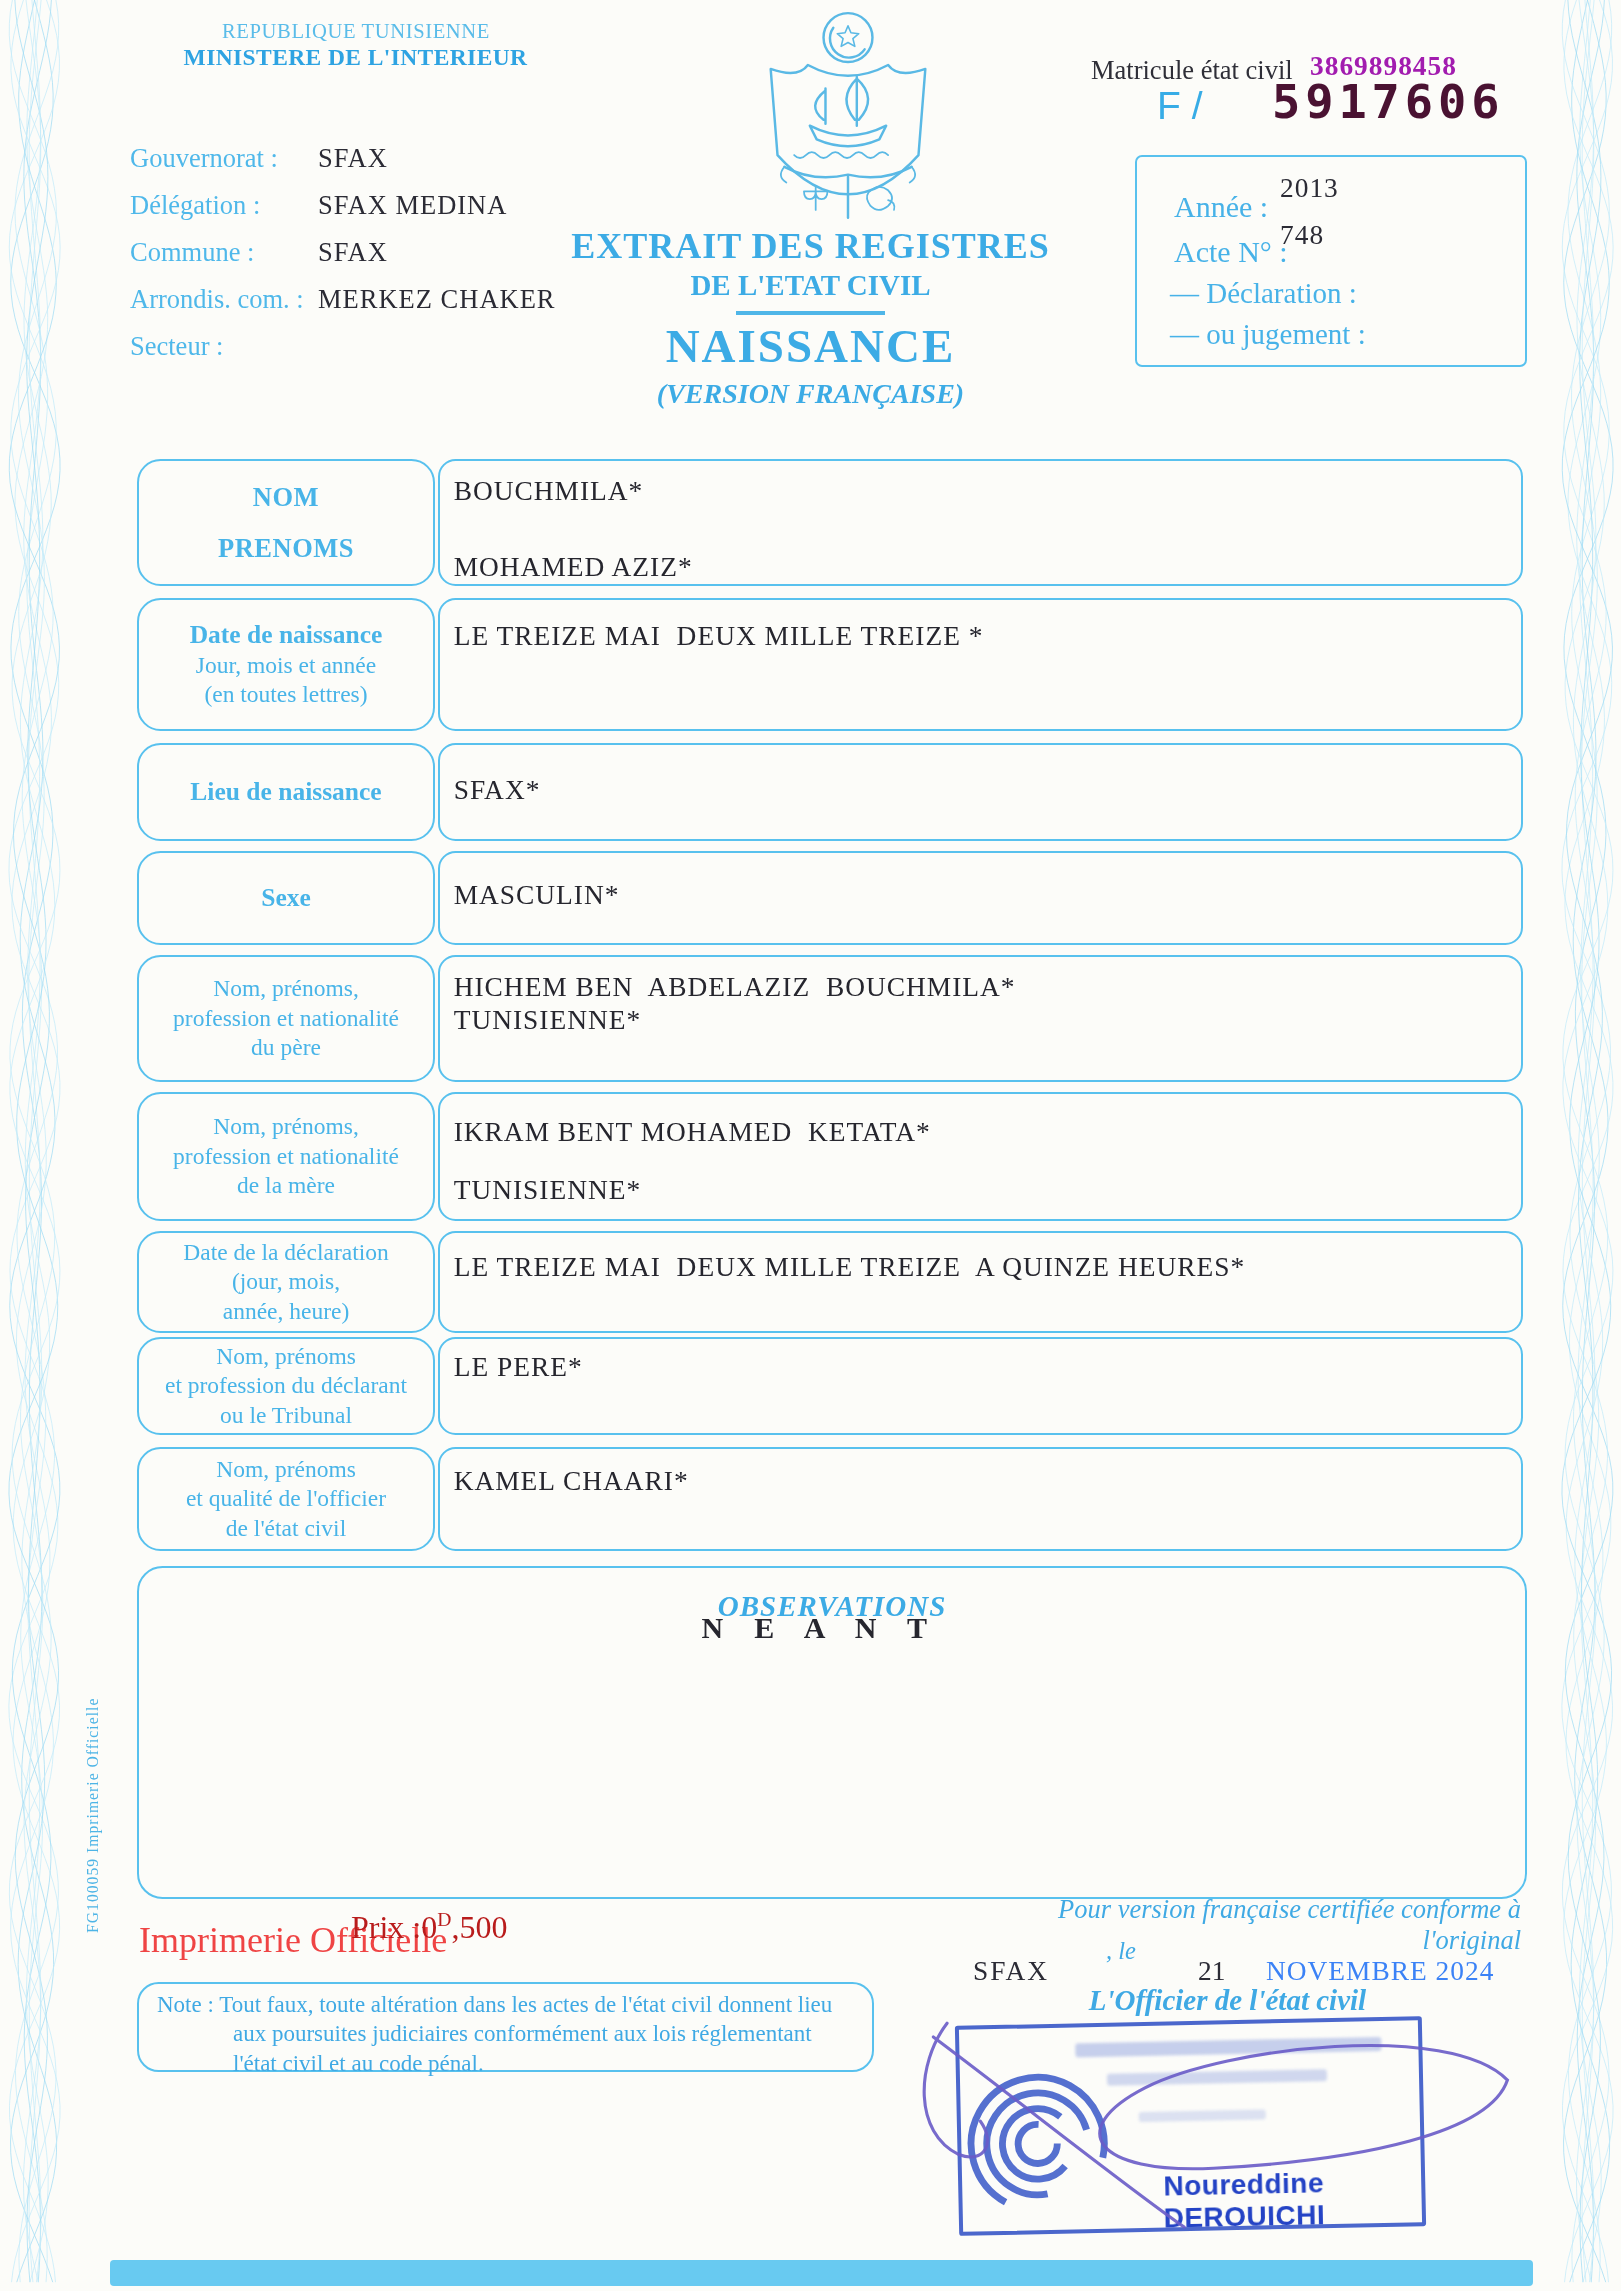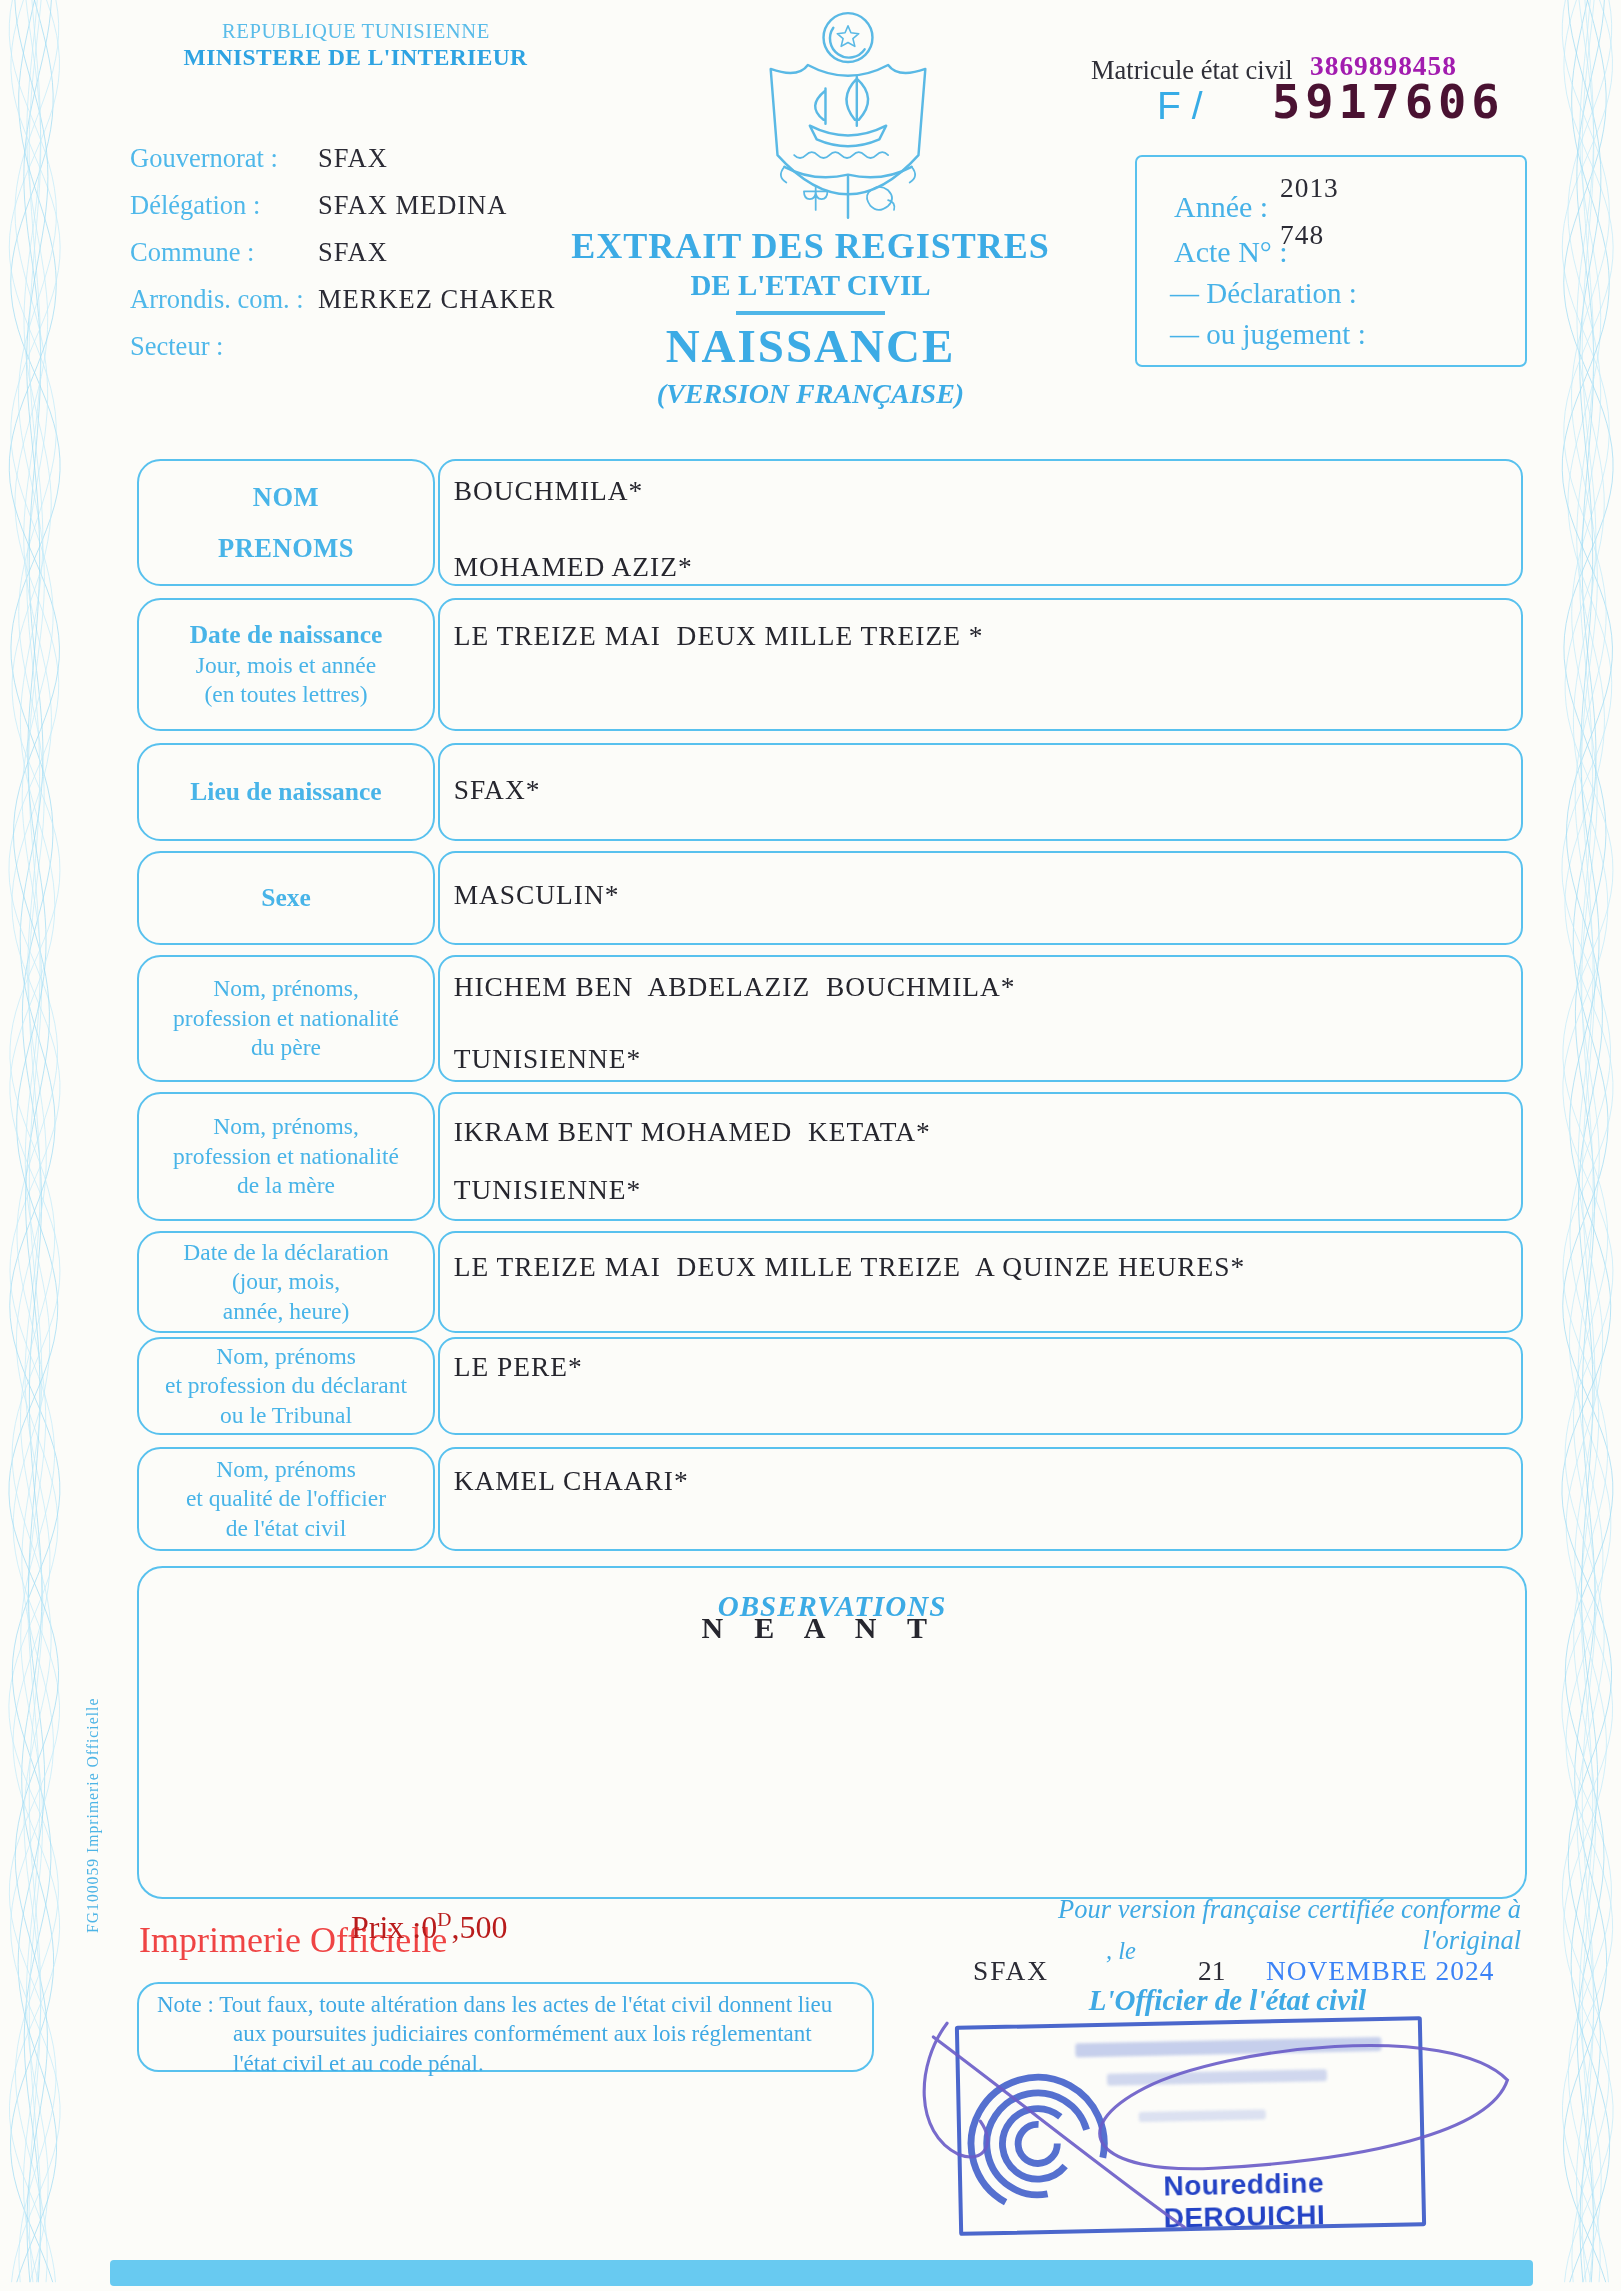--- a/index.html
+++ b/index.html
@@ -43,21 +43,21 @@
   .lab{position:absolute;left:0;top:0;bottom:0;width:294px;border:2.9px solid #58c1ee;border-radius:23.5px;
        display:flex;flex-direction:column;justify-content:center;align-items:center;
        color:#48b4e8;font-size:23.5px;line-height:1.25;text-align:center;}
   .vals{position:absolute;left:301px;top:0;bottom:0;right:0;border:2.9px solid #58c1ee;border-radius:17.6px;
         display:flex;flex-direction:column;padding-left:13.7px;box-sizing:border-box;}
   .val{font-size:27.4px;line-height:33px;color:#26262e;letter-spacing:1px;white-space:pre;}
   .lab .b{font-weight:bold;}
   .lab-big{font-size:26.5px;font-weight:bold;letter-spacing:0.5px;line-height:1.9;}
   .pt12{padding-top:11.8px}.pt14{padding-top:13.7px}.pt16{padding-top:15.7px}.pt18{padding-top:17.6px}
   .pt20{padding-top:19.6px}.pt22{padding-top:21.6px}.pt26{padding-top:25.5px}.pt30{padding-top:29px}
-  .gap44{row-gap:43px}.gap40{row-gap:39px}.gap26{row-gap:25.5px}
+  .gap44{row-gap:43px}.gap40{}.gap26{row-gap:25.5px}
 
   
   .obs-box{left:137px;top:1566px;width:1386px;height:329px;border:2.9px solid #58c1ee;border-radius:25.5px;text-align:center;}
   .obs-h{margin-top:22px;font-size:29px;font-weight:bold;font-style:italic;color:#3cabe5;letter-spacing:1px;}
   .obs-v{margin-top:-11.8px;font-size:30px;font-weight:bold;color:#26262e;letter-spacing:11.8px;transform:translateX(-11.8px);}
 
   
   .side-code{left:84px;top:1639px;height:294px;writing-mode:vertical-rl;transform:rotate(180deg);
              font-size:15.7px;color:#4db4e6;letter-spacing:1px;}
   .imprimerie{left:139px;top:1919px;font-size:36px;color:#ef4444;}

